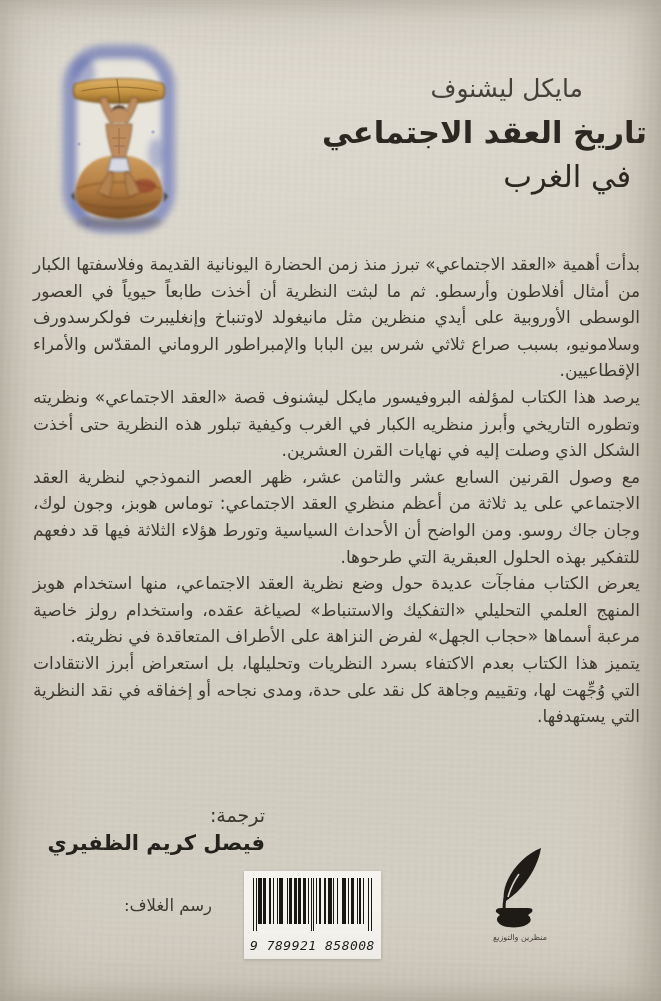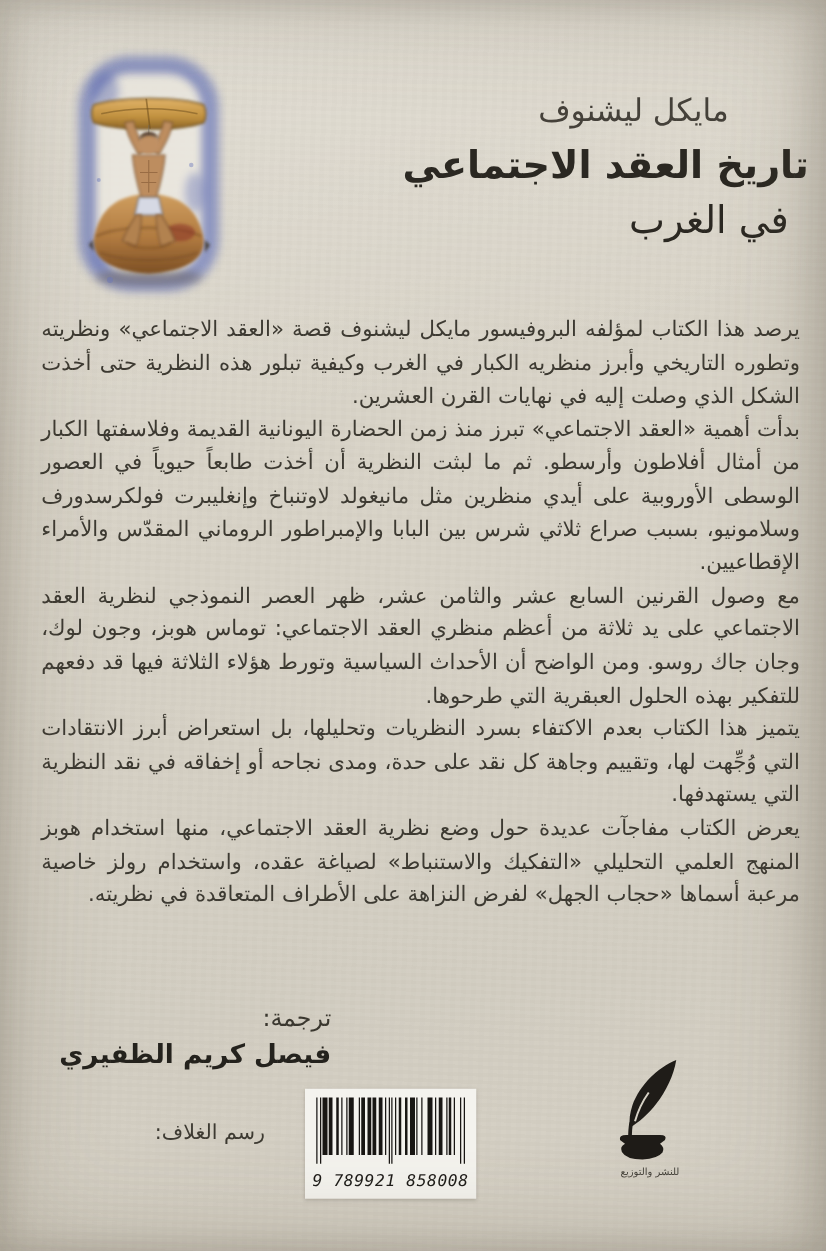--- a/index.html
+++ b/index.html
@@ -128,25 +128,25 @@
     </svg>
   </div>
 
   <div class="header">
     <p class="author">مايكل ليشنوف</p>
     <p class="title-main">تاريخ العقد الاجتماعي</p>
     <p class="title-sub">في الغرب</p>
   </div>
 
   <div class="body-text">
+    <p>بدأت أهمية «العقد الاجتماعي» تبرز منذ زمن الحضارة اليونانية القديمة وفلاسفتها الكبار من أمثال أفلاطون وأرسطو. ثم ما لبثت النظرية أن أخذت طابعاً حيوياً في العصور الوسطى الأوروبية على أيدي منظرين مثل مانيغولد لاوتنباخ وإنغليبرت فولكرسدورف وسلامونيو، بسبب صراع ثلاثي شرس بين البابا والإمبراطور الروماني المقدّس والأمراء الإقطاعيين.</p>
     <p>يرصد هذا الكتاب لمؤلفه البروفيسور مايكل ليشنوف قصة «العقد الاجتماعي» ونظريته وتطوره التاريخي وأبرز منظريه الكبار في الغرب وكيفية تبلور هذه النظرية حتى أخذت الشكل الذي وصلت إليه في نهايات القرن العشرين.</p>
-    <p>بدأت أهمية «العقد الاجتماعي» تبرز منذ زمن الحضارة اليونانية القديمة وفلاسفتها الكبار من أمثال أفلاطون وأرسطو. ثم ما لبثت النظرية أن أخذت طابعاً حيوياً في العصور الوسطى الأوروبية على أيدي منظرين مثل مانيغولد لاوتنباخ وإنغليبرت فولكرسدورف وسلامونيو، بسبب صراع ثلاثي شرس بين البابا والإمبراطور الروماني المقدّس والأمراء الإقطاعيين.</p>
     <p>مع وصول القرنين السابع عشر والثامن عشر، ظهر العصر النموذجي لنظرية العقد الاجتماعي على يد ثلاثة من أعظم منظري العقد الاجتماعي: توماس هوبز، وجون لوك، وجان جاك روسو. ومن الواضح أن الأحداث السياسية وتورط هؤلاء الثلاثة فيها قد دفعهم للتفكير بهذه الحلول العبقرية التي طرحوها.</p>
+    <p>يعرض الكتاب مفاجآت عديدة حول وضع نظرية العقد الاجتماعي، منها استخدام هوبز المنهج العلمي التحليلي «التفكيك والاستنباط» لصياغة عقده، واستخدام رولز خاصية مرعبة أسماها «حجاب الجهل» لفرض النزاهة على الأطراف المتعاقدة في نظريته.</p>
     <p>يتميز هذا الكتاب بعدم الاكتفاء بسرد النظريات وتحليلها، بل استعراض أبرز الانتقادات التي وُجِّهت لها، وتقييم وجاهة كل نقد على حدة، ومدى نجاحه أو إخفاقه في نقد النظرية التي يستهدفها.</p>
-    <p>يعرض الكتاب مفاجآت عديدة حول وضع نظرية العقد الاجتماعي، منها استخدام هوبز المنهج العلمي التحليلي «التفكيك والاستنباط» لصياغة عقده، واستخدام رولز خاصية مرعبة أسماها «حجاب الجهل» لفرض النزاهة على الأطراف المتعاقدة في نظريته.</p>
   </div>
 
   <div class="credits-translation">
     <p class="translation-label">ترجمة:</p>
     <p class="translator-name">فيصل كريم الظفيري</p>
   </div>
 
   <div class="credits-art">
     <p class="art-label">رسم الغلاف:</p>
   </div>
@@ -218,15 +218,15 @@
 
   <div class="publisher">
     <div class="quill-wrap">
       <svg width="64" height="84" viewBox="0 0 64 84" xmlns="http://www.w3.org/2000/svg">
         <path d="M53,2 C38,8 24,22 18,38 C16,44 15,50 16,56 C23,52 31,45 37,37 C45,27 51,14 53,2 Z" fill="#1f1c18"></path>
         <path d="M31,28 C26,35 22,44 20,51" stroke="#d7d2c6" stroke-width="1.6" fill="none"></path>
         <path d="M17,52 C16,57 16,61 16,65" stroke="#1f1c18" stroke-width="3" fill="none"></path>
         <path d="M8,66 Q7,62 13,62 L40,62 Q46,62 44,66 L40,69 Q44,72 42,76 Q38,81 26,81.5 Q13,81.5 9.5,75.5 Q7.5,71.5 12,69 Z" fill="#1f1c18"></path>
       </svg>
     </div>
-    <p class="publisher-tagline">للنشر والتوزيع</p>
+    <p class="publisher-tagline">منظرين والتوزيع</p>
   </div>
 </div>
 
 </body></html>

